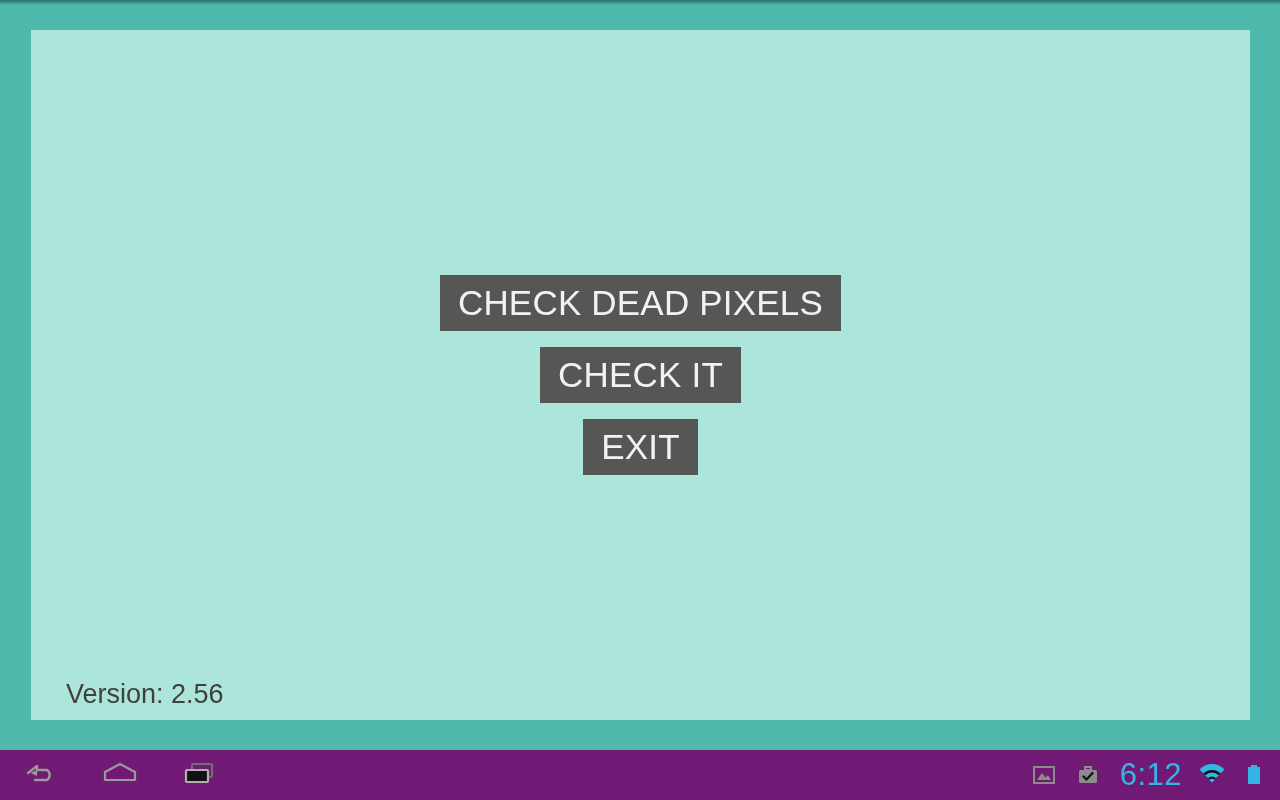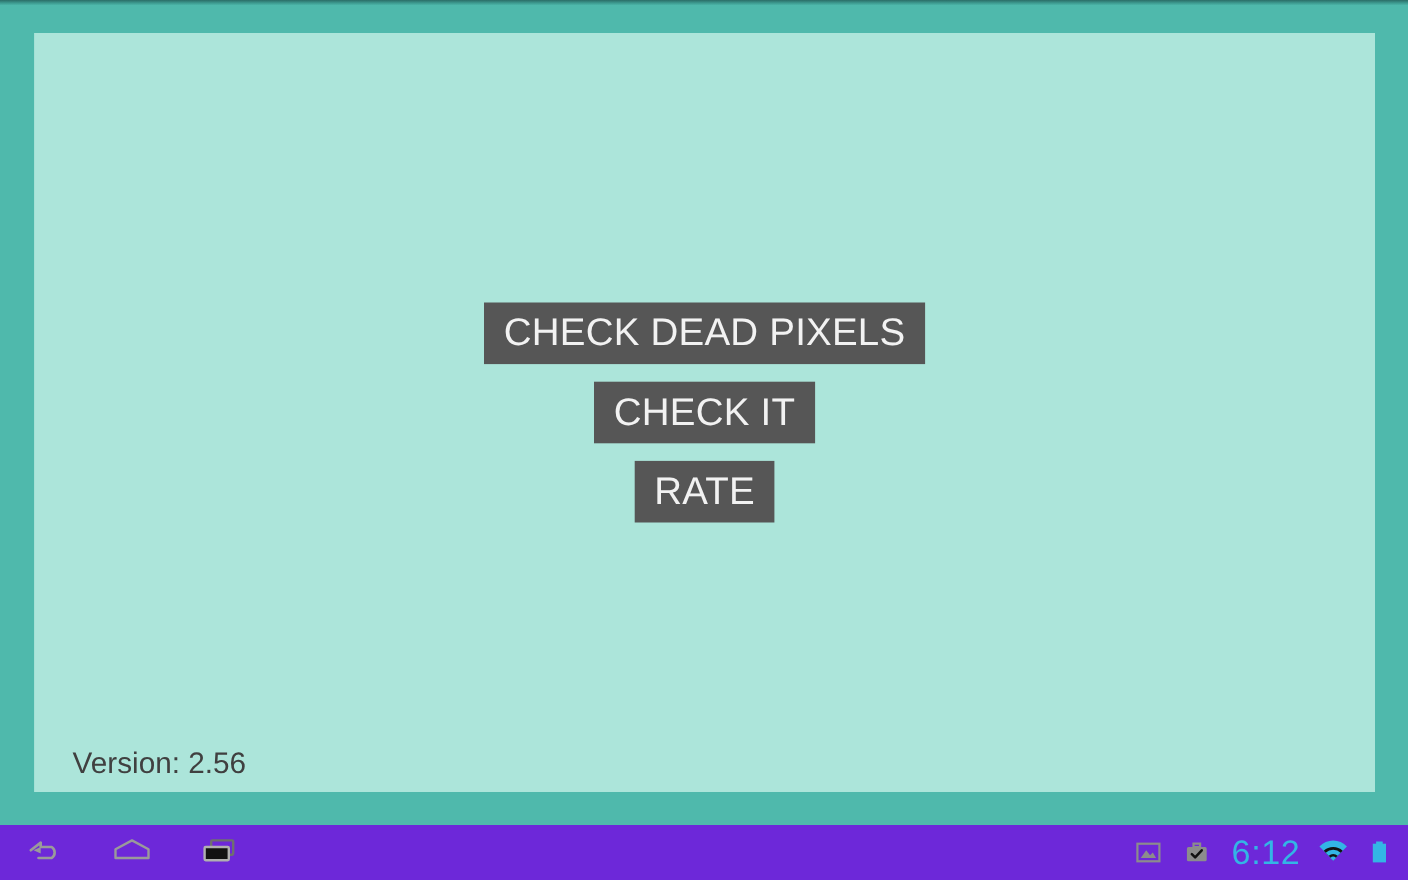--- a/index.html
+++ b/index.html
@@ -93,21 +93,21 @@
     white-space: nowrap;
   }
 
   
   #navbar {
     position: absolute;
     left: 0;
     top: 750px;
     width: 1280px;
     height: 50px;
-    background: #6d28d9;
+    background: #701a75;
   }
 
   #nav-left {
     position: absolute;
     left: 0; top: 0;
     height: 50px;
     display: flex;
     align-items: center;
   }
   .nav-btn {
@@ -150,21 +150,21 @@
 
   <div id="app-frame">
 
     <div id="top-edge"></div>
 
     <div id="content-panel">
 
       <div id="button-stack">
         <button class="app-button">CHECK DEAD PIXELS</button>
         <button class="app-button">CHECK IT</button>
-        <button class="app-button">RATE</button>
+        <button class="app-button">EXIT</button>
       </div>
 
       <div id="version-label">Version: 2.56</div>
 
     </div>
   </div>
 
   <div id="navbar">
 
     <div id="nav-left">

